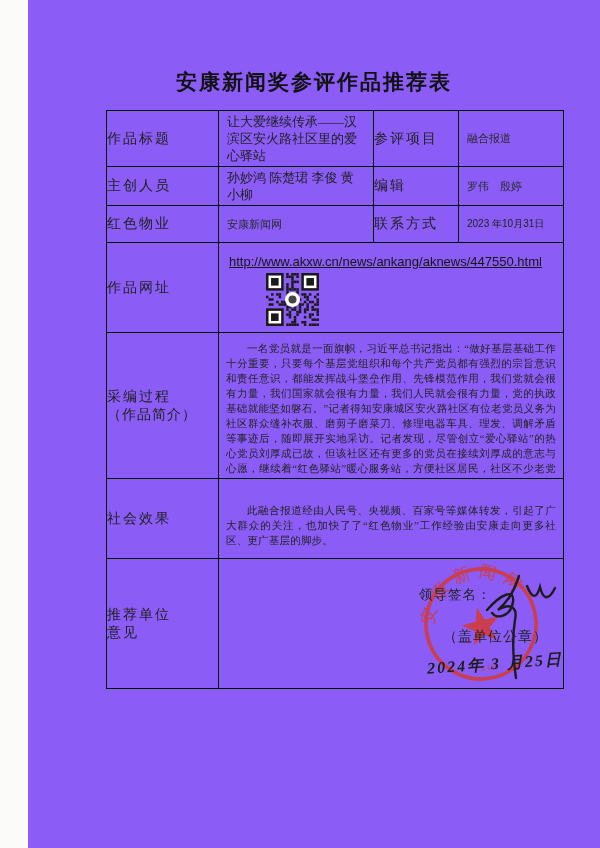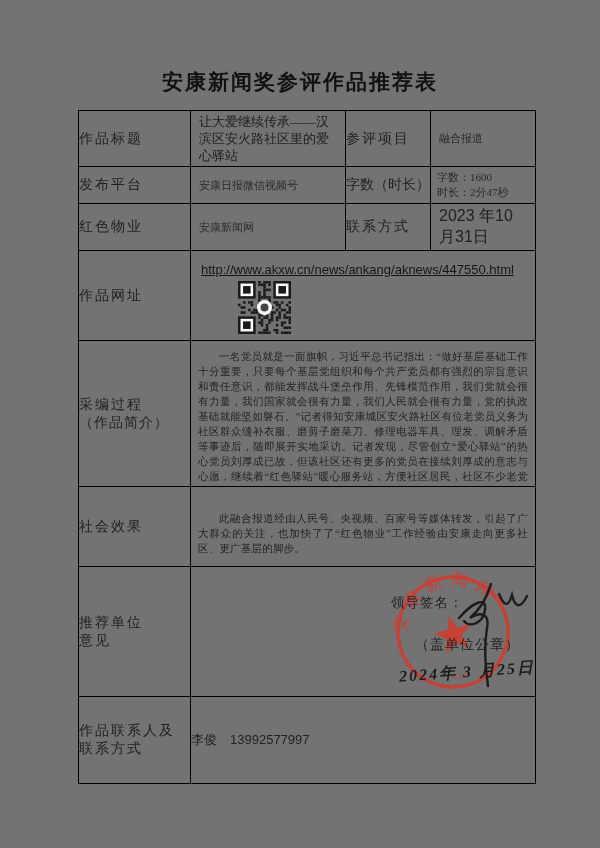--- a/index.html
+++ b/index.html
@@ -4,21 +4,21 @@
 <style>
   html,body{margin:0;padding:0;}
   body{
     width:600px;height:848px;
     background:#fbfbfa;
     font-family:"Liberation Serif","DejaVu Serif",serif;
     color:#1f1f1f;
     position:relative;
     overflow:hidden;
   }
-  .page{position:absolute;inset:0;background:#737373;}
+  .page{position:absolute;inset:0;background:#8b5cf6;margin-left:28px;}
   .doc-title{
     margin:0;
     position:absolute;top:68px;left:0;right:0;
     text-align:center;
     font-size:21px;font-weight:bold;
     letter-spacing:2px;color:#111;
   }
   table.form{
     position:absolute;left:78px;top:110px;
     width:457px;
@@ -33,21 +33,21 @@
   }
   td.lbl{
     text-align:left;
     font-size:14px;
     letter-spacing:2px;
     color:#222;
   }
   td.lbl .l2{letter-spacing:1px;}
   .val{font-size:13px;padding:2px 8px;line-height:17px;}
   .val-sm{font-size:11px;padding:2px 8px;line-height:15px;color:#2a2a2a;}
-  .val-date{font-family:"Liberation Sans","DejaVu Sans",sans-serif;font-size:16px;padding:2px 8px;color:#222;}
+  .val-date{font-family:"Liberation Sans","DejaVu Sans",sans-serif;font-size:10px;padding:2px 8px;color:#222;}
   .url-line{
     font-family:Liberation Sans, sans-serif;
     font-size:13px;
     text-decoration:underline;
     color:#161616;
     margin:10px 0 4px 10px;
     white-space:nowrap;
   }
   .qr-wrap{margin:2px 0 6px 47px;line-height:0;}
   .para{
@@ -109,34 +109,31 @@
       <td class="lbl">作品标题</td>
       <td>
             <div class="val">让大爱继续传承——汉滨区安火路社区里的爱心驿站</div>
           </td>
       <td class="lbl">参评项目</td>
       <td>
             <div class="val-sm">融合报道</div>
           </td>
     </tr>
 
-
-    <tr style="height:37px">
-      <td class="lbl">发布平台</td>
-      <td>
-            <div class="val-sm">安康日报微信视频号</div>
-          </td>
-      <td class="lbl" style="letter-spacing:0">字数（时长）</td>
-      <td>
-        <div class="val-sm" style="padding:2px 6px">
-          <div>字数：1600</div>
-          <div>时长：2分47秒</div>
-        </div>
-      </td>
-    </tr>
+    <tr style="height:38px">
+      <td class="lbl">主创人员</td>
+      <td>
+            <div class="val">孙妙鸿 陈楚珺 李俊 黄小柳</div>
+          </td>
+      <td class="lbl">编辑</td>
+      <td>
+            <div class="val-sm">罗伟　殷婷</div>
+          </td>
+    </tr>
+
 
     <tr style="height:37px">
       <td class="lbl">红色物业</td>
       <td>
             <div class="val-sm">安康新闻网</div>
           </td>
       <td class="lbl">联系方式</td>
       <td>
             <div class="val-date">2023 年10月31日</div>
           </td>
@@ -327,24 +324,15 @@
               <path d="M 70,30 C 75,42 79,44 83,31 C 86,43 91,46 98,32"></path>
             </g>
           </svg>
           <div class="rec-text">领导签名：</div>
           <div class="rec-seal-note">（盖单位公章）</div>
           <div class="rec-date">2024年 3 月25日</div>
         </div>
       </td>
     </tr>
 
-    <tr style="height:87px">
-      <td class="lbl">
-        <div>作品联系人及</div>
-        <div>联系方式</div>
-      </td>
-      <td colspan="3" class="contact-val top-align">
-        <span>李俊　13992577997</span>
-      </td>
-    </tr>
   </tbody>
     </table>
 </div>
 
 </body></html>

